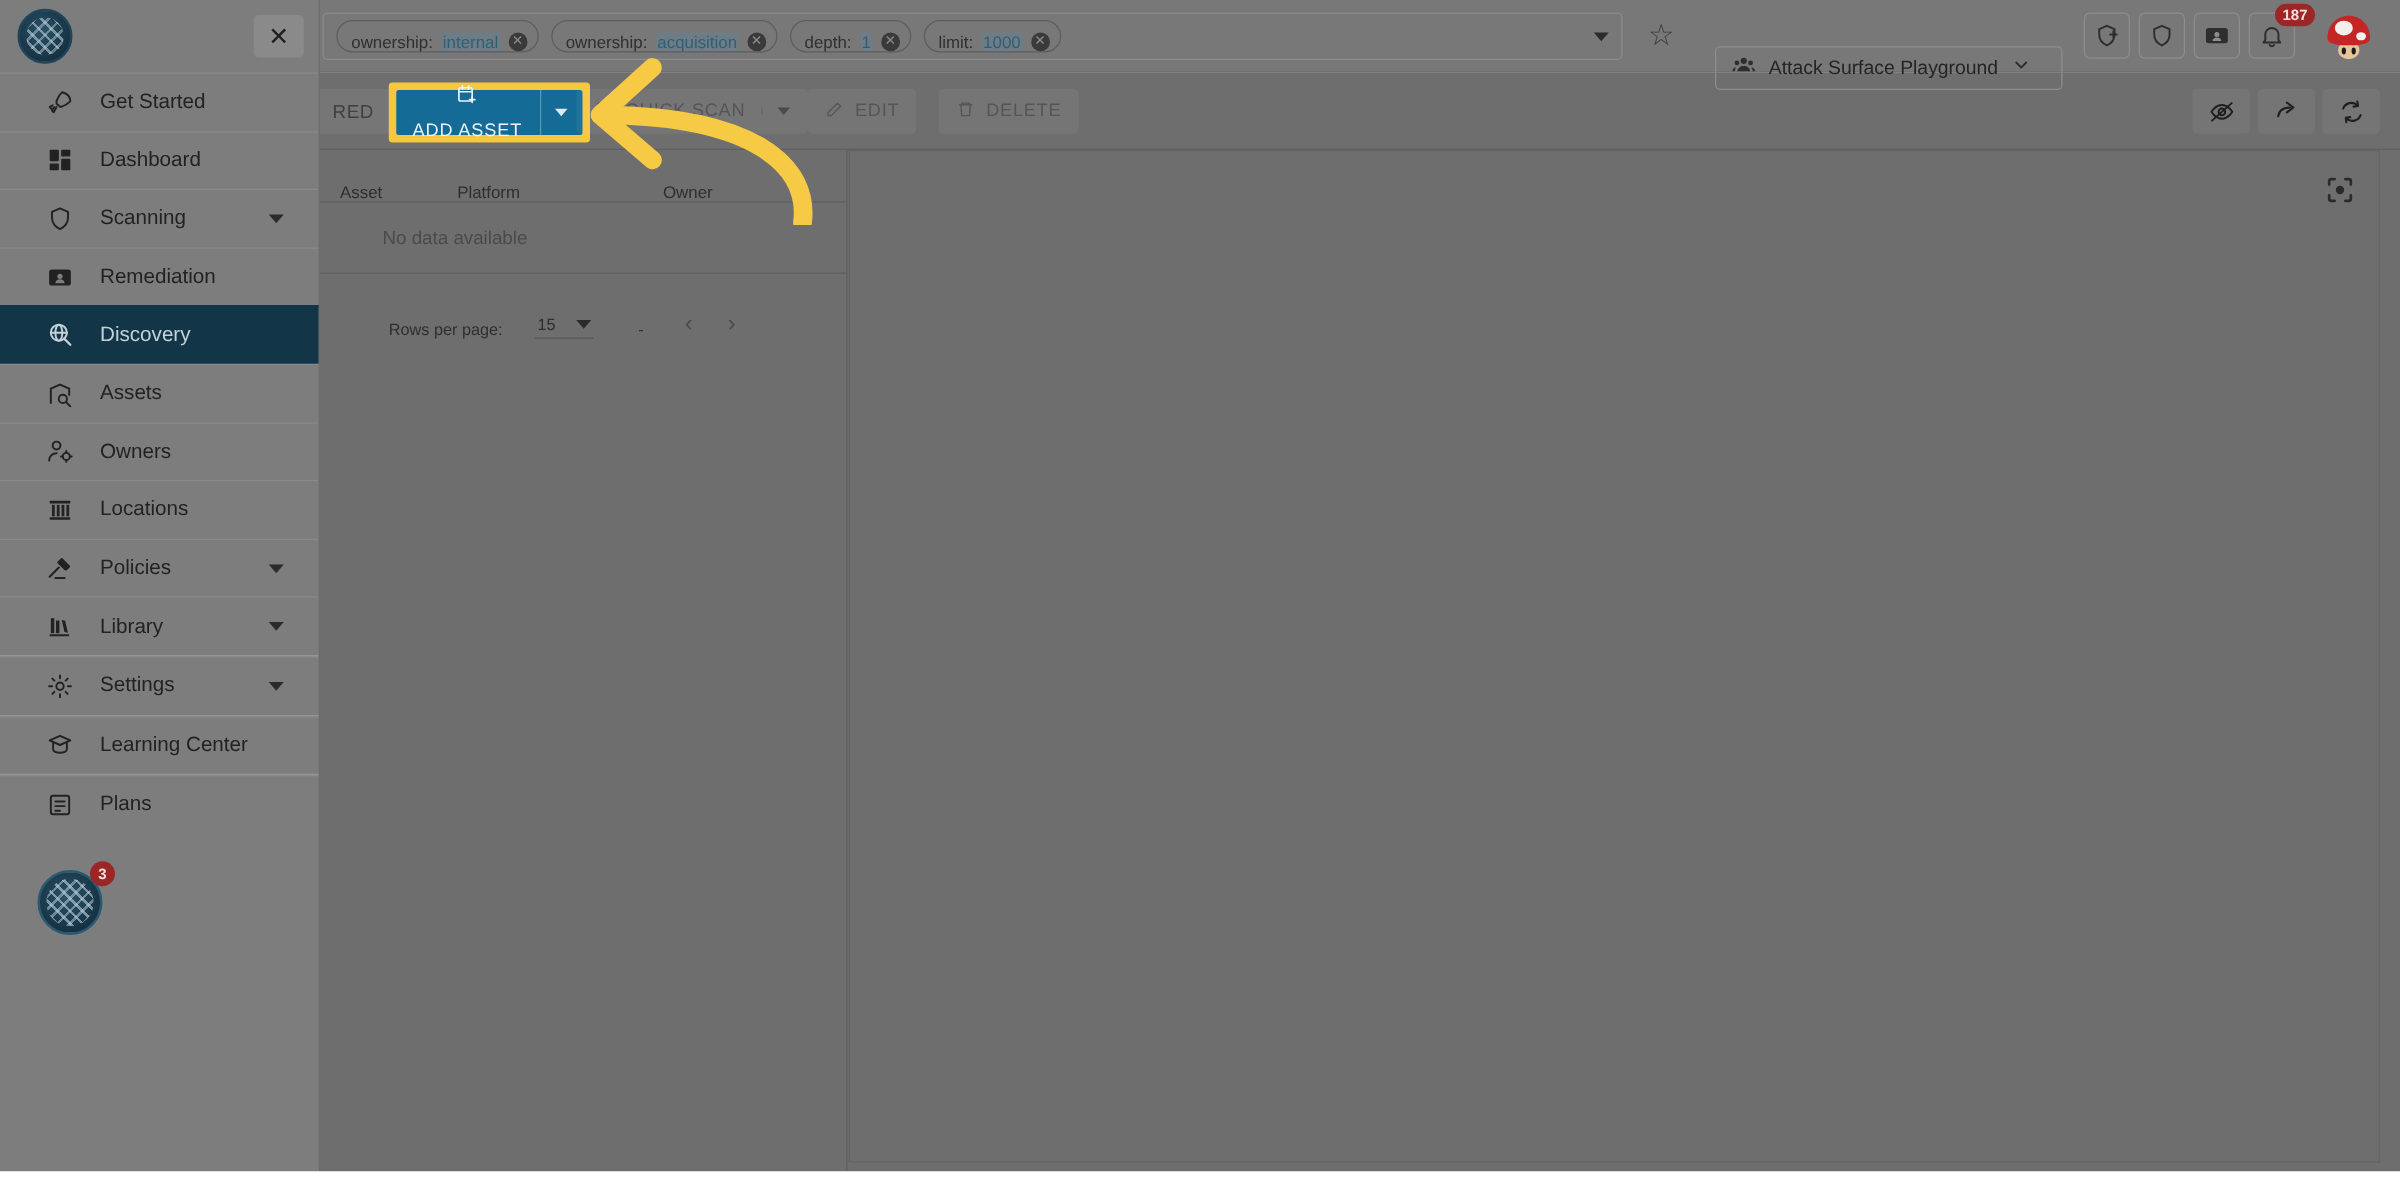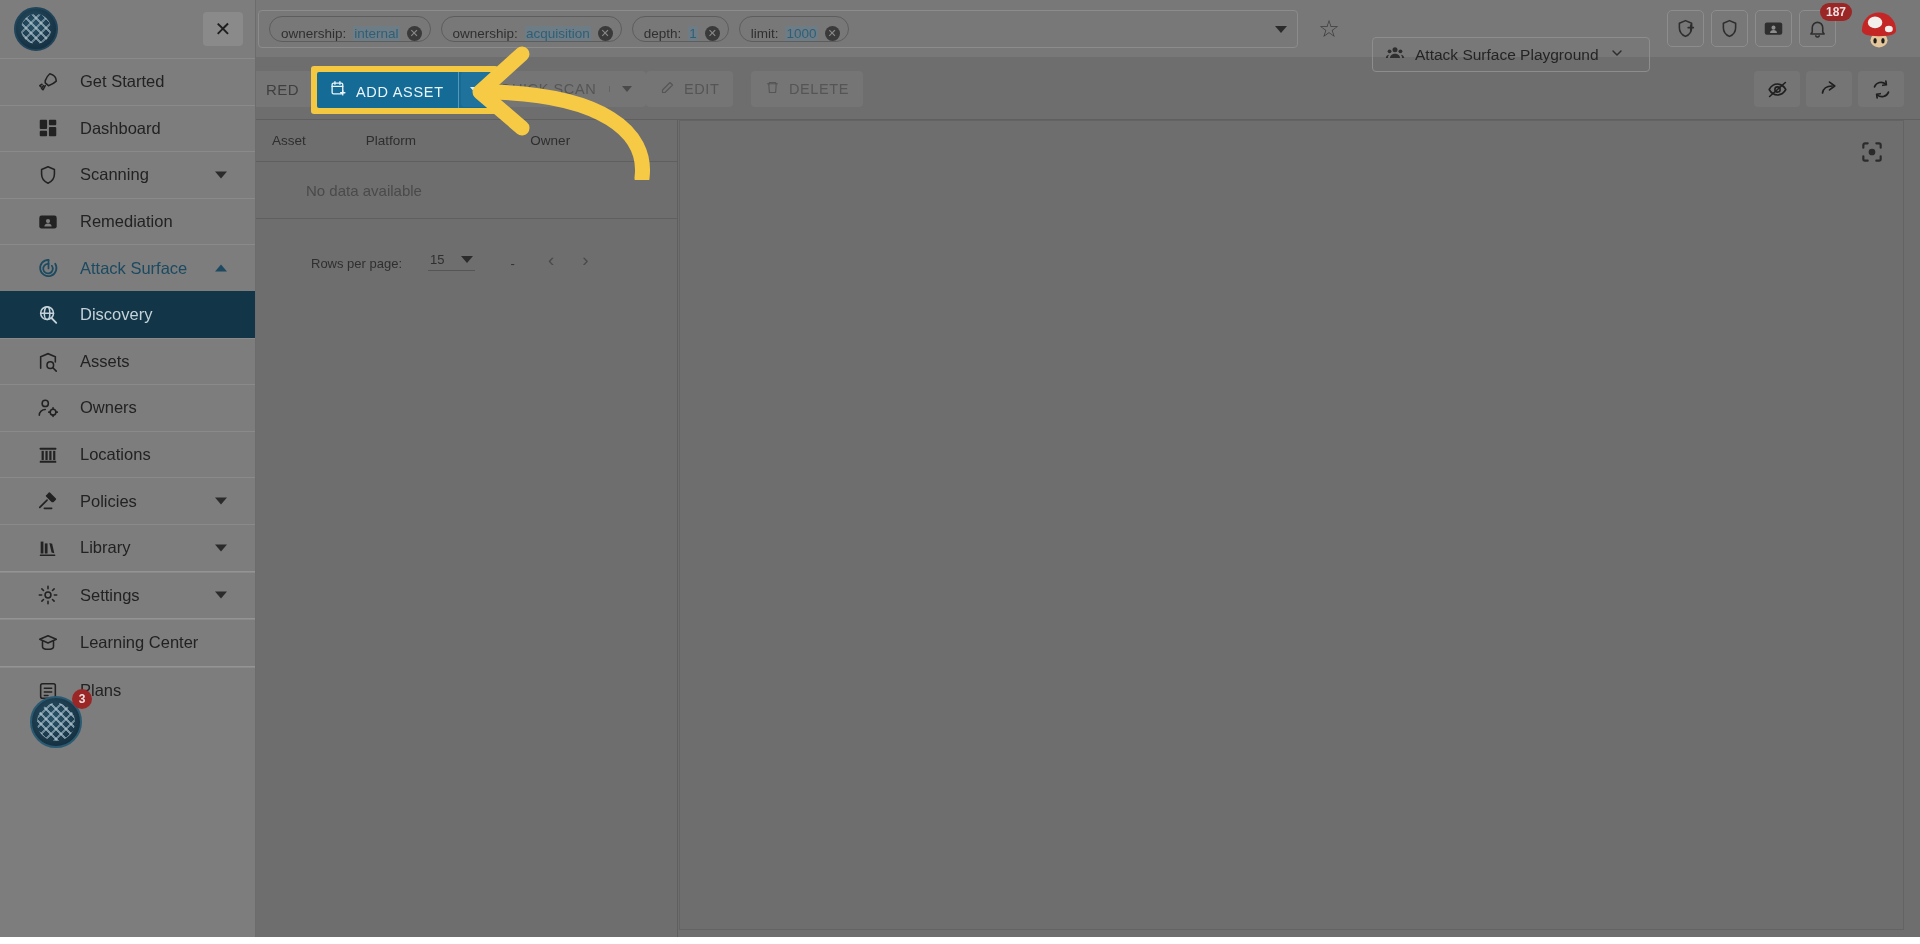--- a/index.html
+++ b/index.html
@@ -192,21 +192,21 @@
   .add-wrap {
     position: absolute; left: 55px; top: 8px;
     padding: 6px; background: #f5c842; border-radius: 3px;
     display: flex;
   }
   .add-btn {
     display: flex; align-items: center;
     height: 36px; background: #136b96; border-radius: 2px;
     color: #eaf4fa; font-size: 14.5px; letter-spacing: .7px;
   }
-  .add-btn .lbl { display:flex; align-items:flex-end; gap: 9px; padding: 0 14px 0 13px; }
+  .add-btn .lbl { display:flex; align-items:center; gap: 9px; padding: 0 14px 0 13px; flex-direction: column; }
   .add-btn .split {
     border-left: 1px solid rgba(255,255,255,0.30);
     width: 34px; height: 100%; display: flex; align-items: center; justify-content: center;
   }
   .add-btn .split i {
     width: 0; height: 0; display:block;
     border-left: 5px solid transparent; border-right: 5px solid transparent;
     border-top: 6px solid #dceaf3;
   }
   .tb-right { position: absolute; right: 16px; top: 13px; display: flex; gap: 6px; }
@@ -216,21 +216,21 @@
     display: flex; align-items: center; justify-content: center;
     color: #1f1f1f;
   }
 
   
   .tablewrap {
     position: absolute; left: 0; top: 62px; width: 422px; height: 824px;
     border-right: 1px solid #5f5f5f;
   }
   .thead {
-    display: flex; height: 42px; align-items: center;
+    display: flex; height: 42px; align-items: flex-end;
     font-size: 13.5px; color: #2e2e2e;
     border-bottom: 1px solid #5f5f5f;
   }
   .thead .c1 { width: 110px; padding-left: 16px; }
   .thead .c2 { width: 165px; }
   .thead .c3 { width: 147px; }
   .nodata {
     height: 57px; display: flex; align-items: center;
     padding-left: 50px; font-size: 15px; color: #4a4a4a;
     border-bottom: 1px solid #5f5f5f;
@@ -529,31 +529,20 @@
       <span class="ico">
         <svg width="22" height="22" viewBox="0 0 24 24" fill="#222">
             <rect x="2.5" y="5" width="19" height="14" rx="2.5"></rect>
             <circle cx="12" cy="11" r="2.3" fill="#7d7d7d"></circle>
             <path d="M8 17c0-2.2 1.8-3.4 4-3.4s4 1.2 4 3.4z" fill="#7d7d7d"></path>
           </svg>
       </span>
       <span class="cap">Remediation</span>
     </div>
 
-    <div class="sb-item expanded">
-      <span class="ico">
-        <svg width="23" height="23" viewBox="0 0 24 24" fill="none" stroke="#1b4a61" stroke-width="1.8" stroke-linecap="round">
-          <path d="M19 7a8.5 8.5 0 11-7-4"></path>
-            <path d="M15.5 9.2a5 5 0 11-3.5-2"></path>
-            <line x1="12" y1="3" x2="12" y2="12"></line>
-        </svg>
-      </span>
-      <span class="cap">Attack Surface</span>
-      <span class="dd up"></span>
-    </div>
 
     <div class="sb-item active">
       <span class="ico">
         <svg width="22" height="22" viewBox="0 0 24 24" fill="none" stroke="#c5d2d9" stroke-width="1.7" stroke-linecap="round">
           <circle cx="11" cy="10" r="7"></circle>
             <ellipse cx="11" cy="10" rx="3" ry="7"></ellipse>
             <line x1="4" y1="10" x2="18" y2="10"></line>
           <line x1="15.5" y1="15" x2="21" y2="20.5" stroke-width="2"></line>
         </svg>
       </span>

